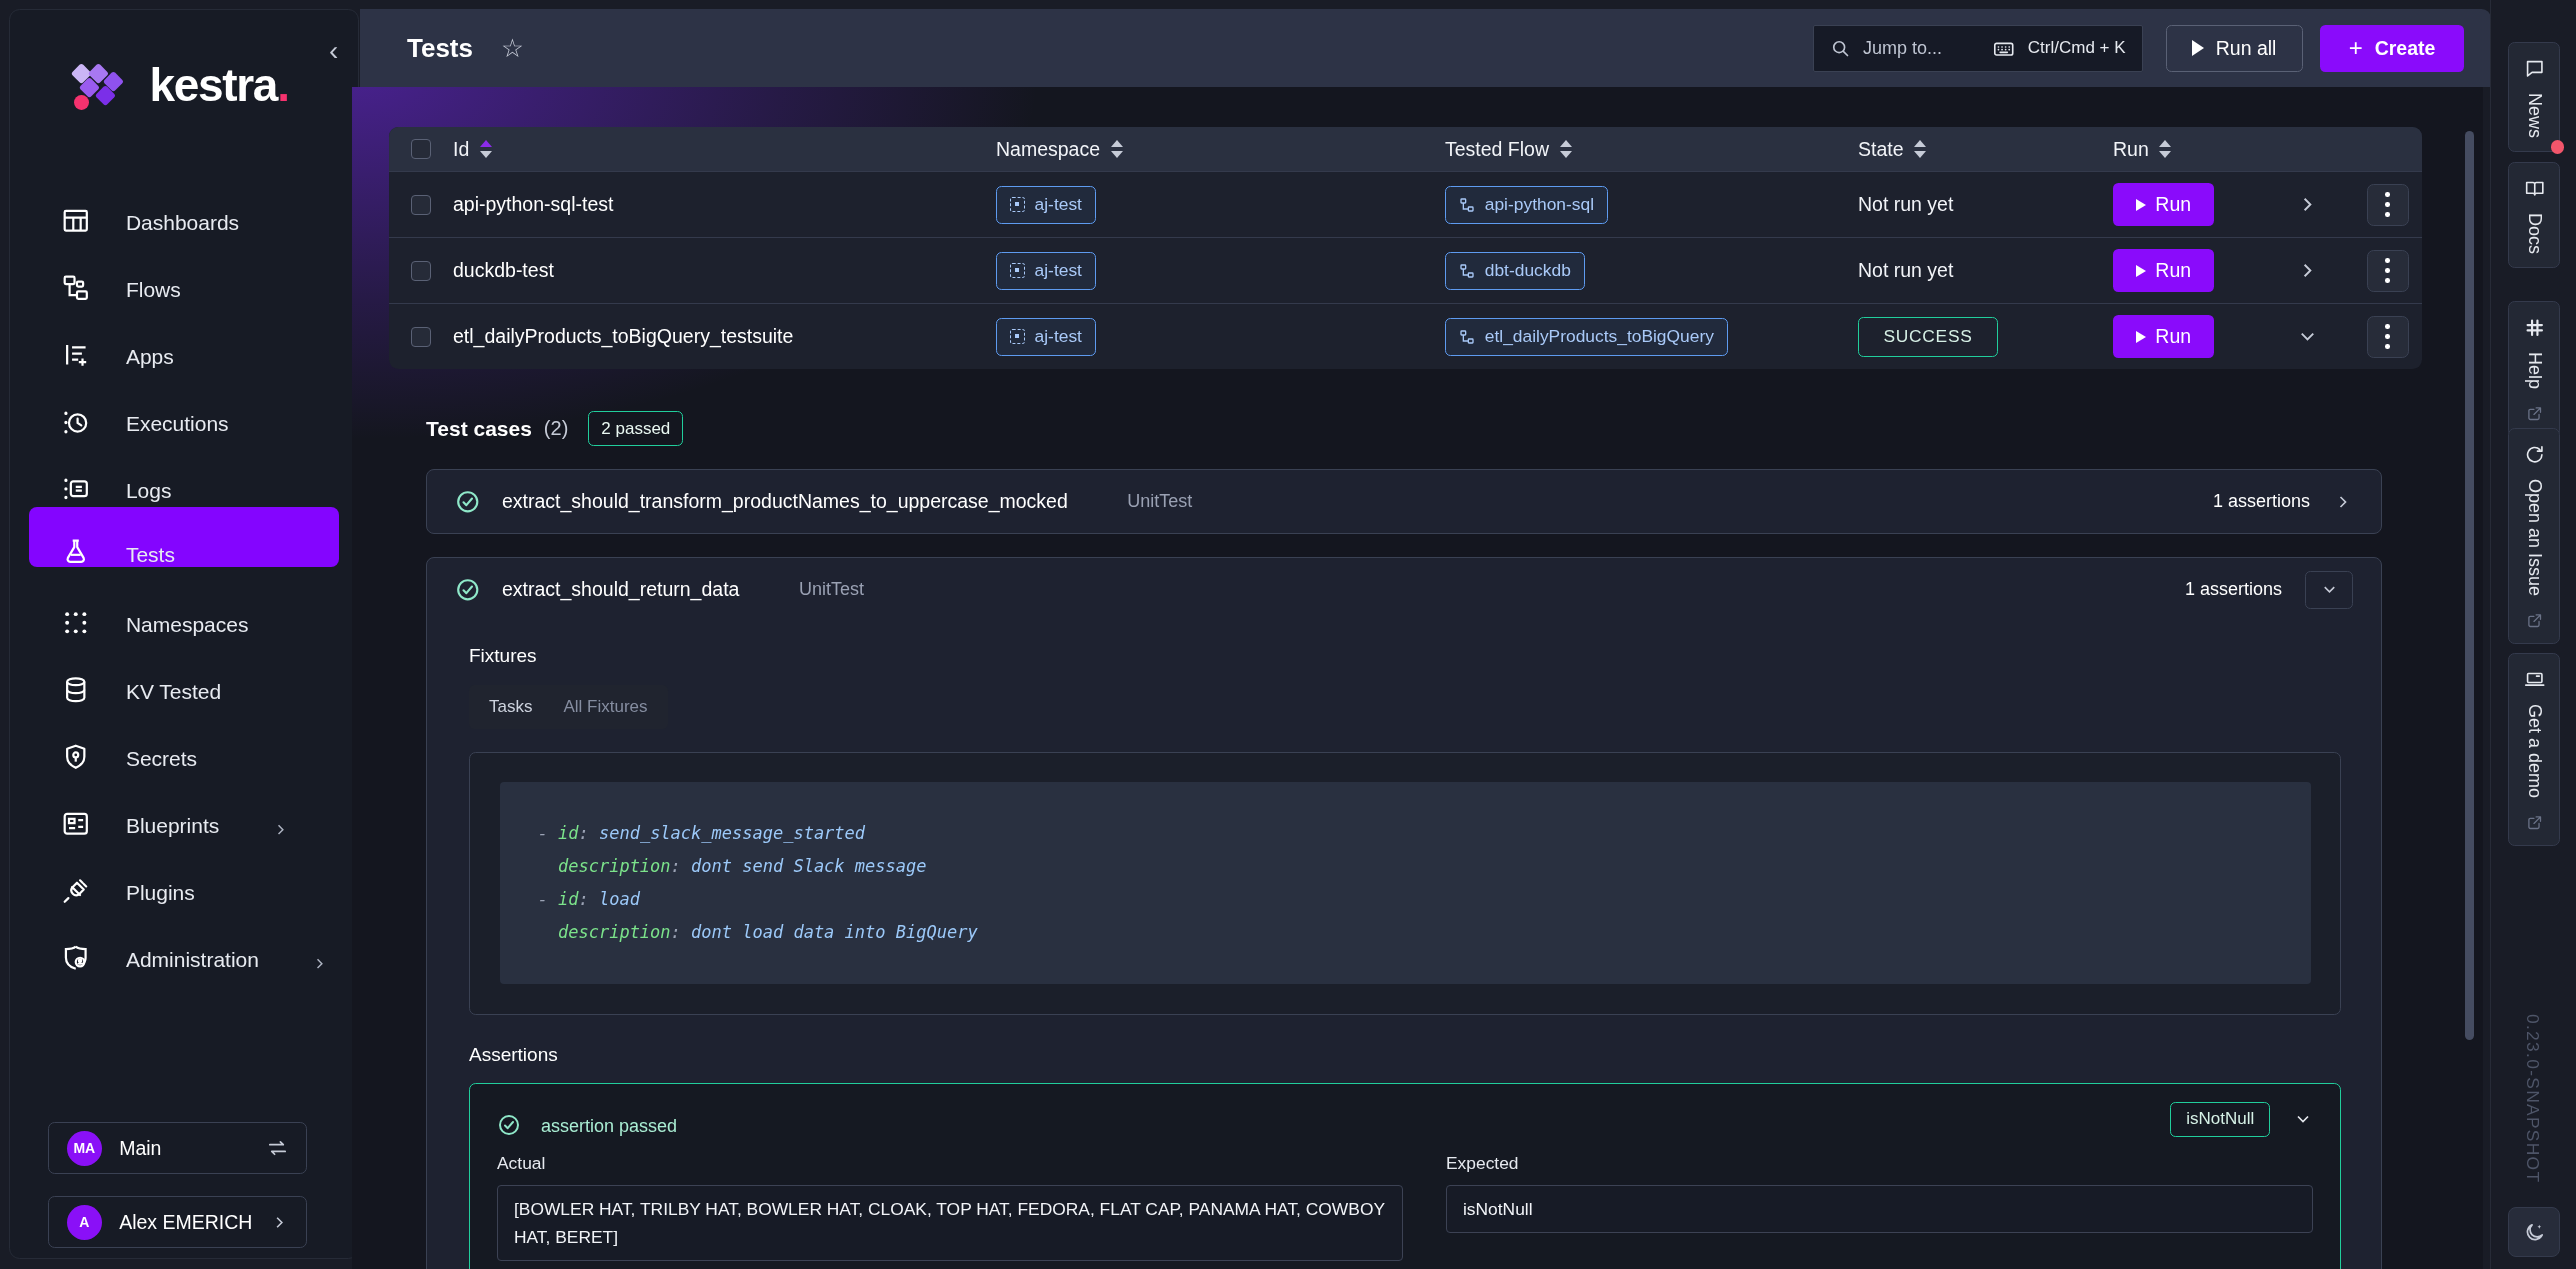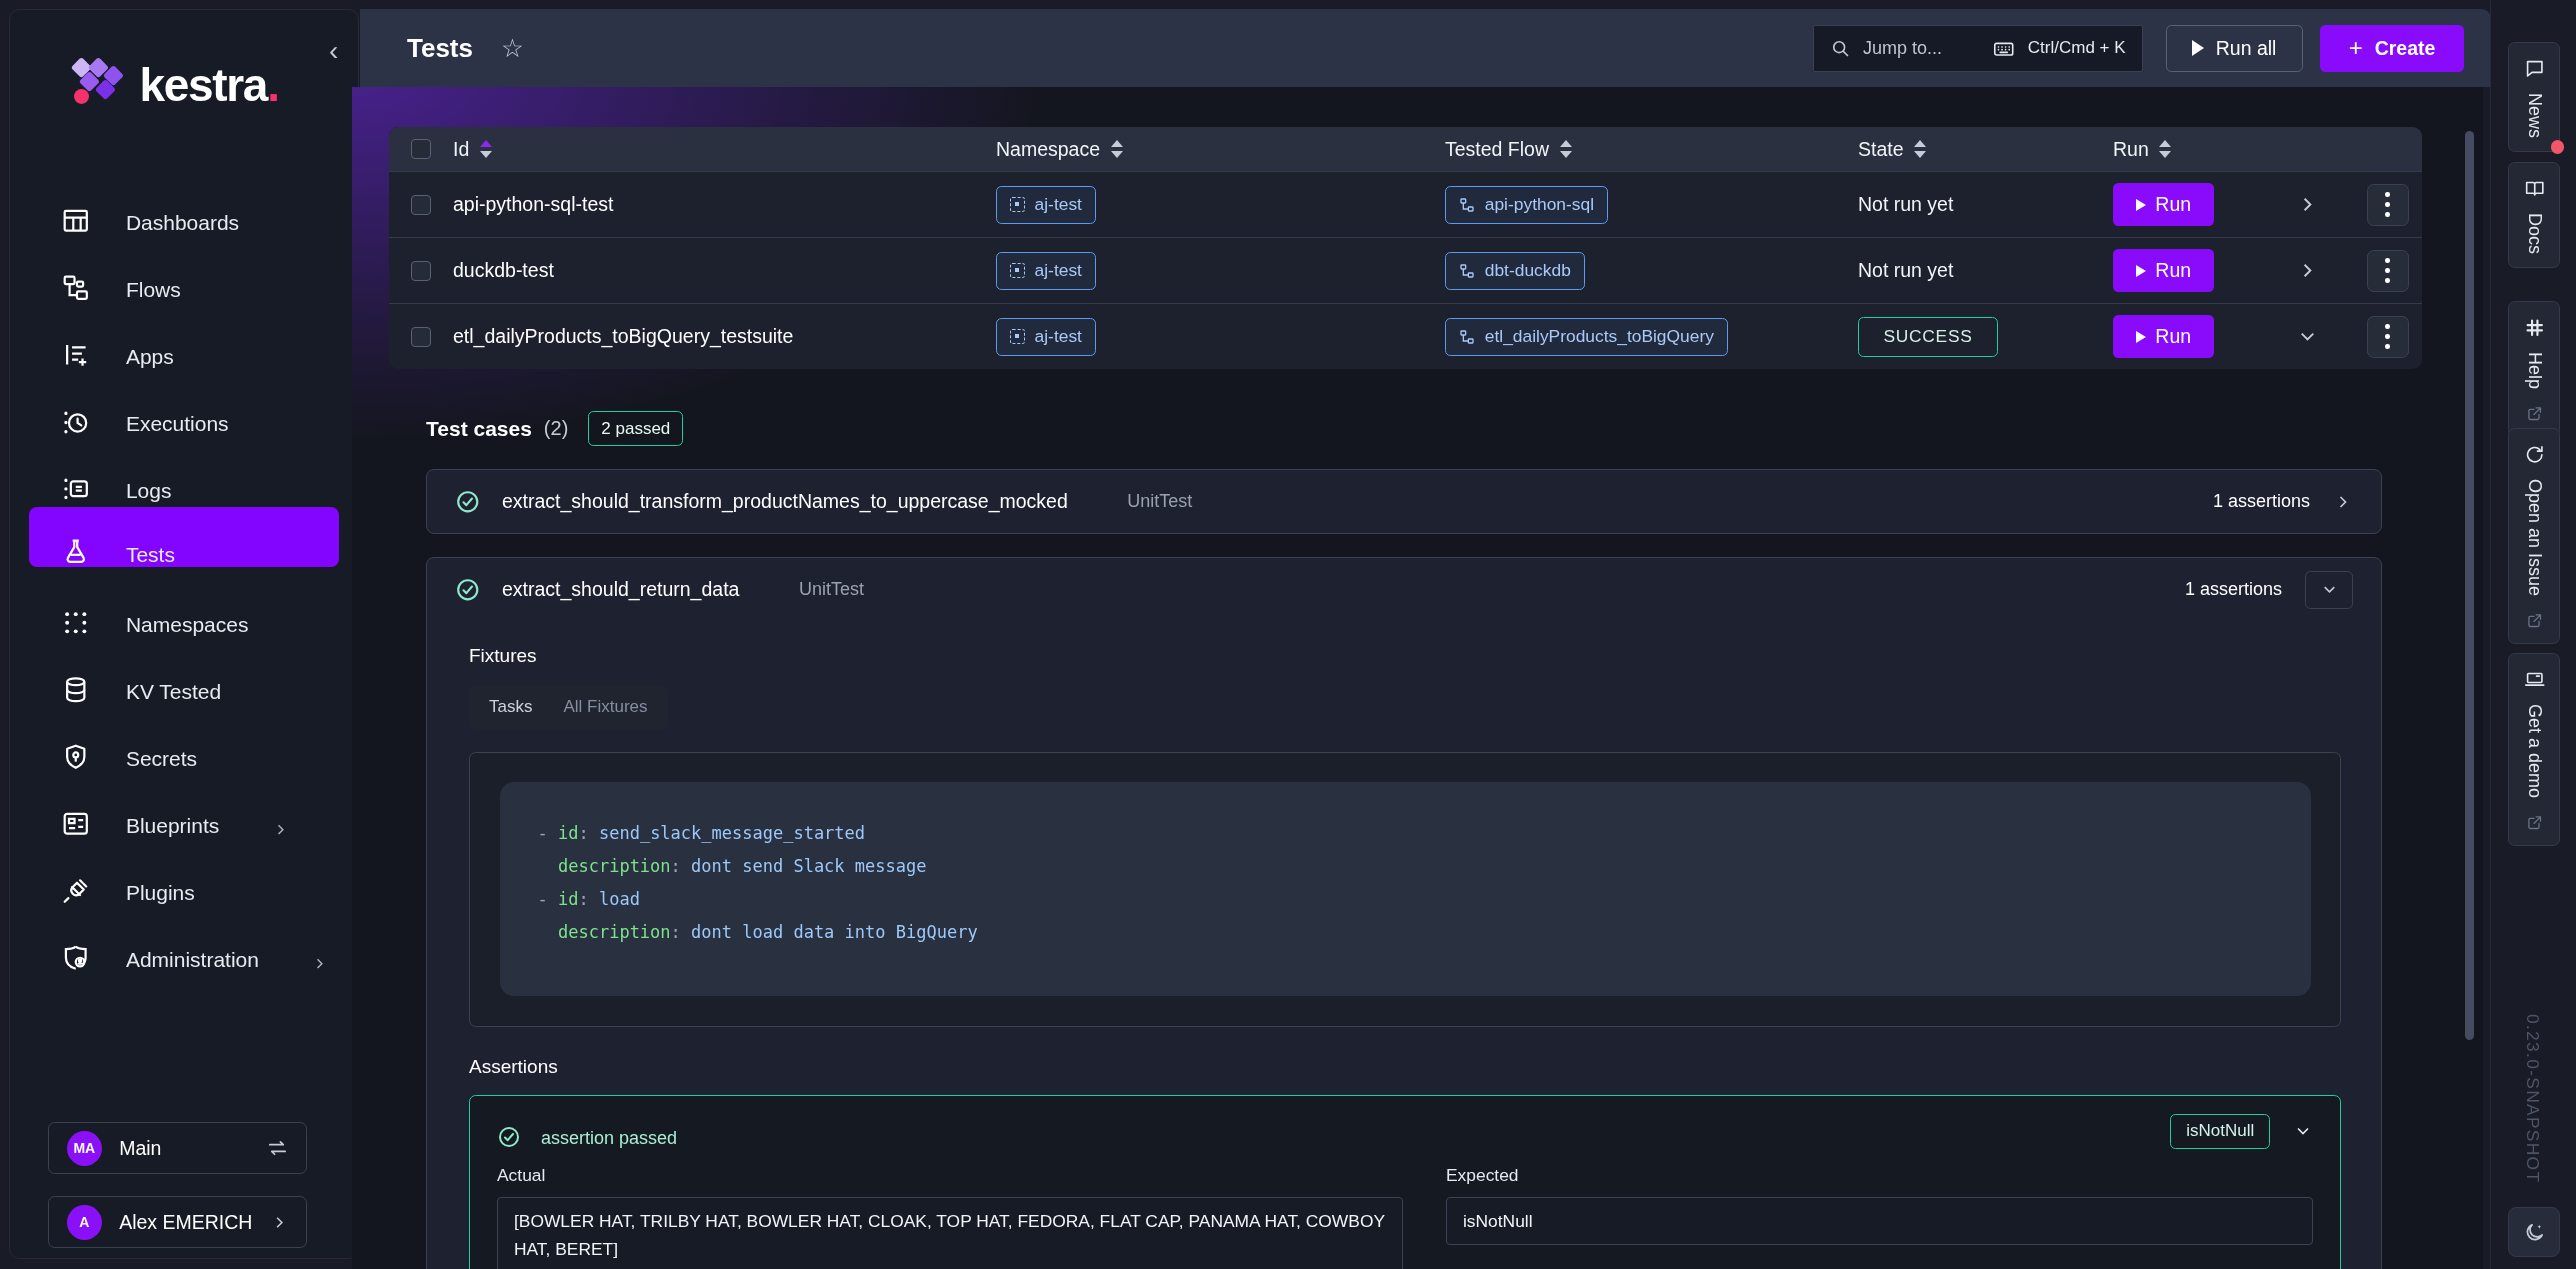--- a/index.html
+++ b/index.html
@@ -5,21 +5,21 @@
   * { margin:0; padding:0; box-sizing:border-box; }
   html,body { background:#191C26; }
   #app { position:relative; width:2576px; height:1269px; background:#191C26;
          font-family:"Liberation Sans", sans-serif; color:#fff; overflow:hidden; }
   svg { display:block; }
 
   
   .sidebar { position:absolute; left:9.4px; top:9.4px; width:350px; height:1250px;
              background:#171B25; border:0.7px solid #262B37; border-radius:10.7px; }
   .collapse-btn { position:absolute; top:27px; right:20px; font-size:28px; color:#C6CBD7; line-height:1; cursor:pointer; }
-  .brand { position:absolute; left:58px; top:48px; display:flex; align-items:flex-start; gap:19px; }
+  .brand { position:absolute; left:58px; top:48px; display:flex; align-items:flex-end; gap:29px; }
   .logo-mark { position:relative; width:52px; height:48px; }
   .logo-mark i { position:absolute; width:14.8px; height:14.8px; transform:rotate(45deg); border-radius:2.7px; }
   .logo-mark .dot { position:absolute; width:14.8px; height:14.8px; border-radius:50%; transform:none; }
   .wordmark { font-size:46px; font-weight:800; letter-spacing:-1.3px; color:#fff; }
   .wordmark b { color:#F5326E; }
   .nav { position:absolute; left:19px; right:19px; top:158px; }
   .nav-item { display:flex; align-items:flex-end; height:67px; padding-left:32px; gap:35px;
               border-radius:8px; font-size:21px; color:#E8EBF1; cursor:pointer; }
   .nav-item.active { background:#8405FF; height:60px; margin:3.4px 0; }
   .nav-item .nico { width:29.5px; height:29.5px; flex:0 0 29.5px; }
@@ -105,21 +105,21 @@
   .mint { color:#8FE8C9; }
 
   .card-body { padding:9.4px 42px 31px 42px; }
   .fx-title { font-size:19px; margin-top:14.8px; }
   .fx-tabs { display:inline-flex; align-items:center; gap:31px; margin-top:17.4px; background:#20242F;
              border-radius:5.4px; padding:12px 20px; }
   .fx-tab { font-size:17px; color:#858DA0; cursor:pointer; }
   .fx-tab.active { color:#CDD3DE; }
   .code-panel { margin-top:23px; width:1872px; border:0.7px solid #3A4153; background:#1B1F2A;
                 border-radius:6.7px; padding:29.5px; }
-  .code-surface { background:#293040; border-radius:14px; padding:35px 27px 47px 38px; min-height:171px; }
+  .code-surface { background:#293040; border-radius:4px; padding:35px 27px 35px 38px; min-height:171px;font-style:italic; }
   .code-line { font-family:"DejaVu Sans Mono", monospace; font-size:17px; line-height:33px; white-space:pre; }
   .c-punct { color:#9BA3B5; }
   .c-key { color:#7CE38B; }
   .c-val { color:#9CC9F9; }
 
   .as-title { font-size:19px; margin-top:29.5px; }
   .assert-panel { margin-top:17.4px; width:1872px; border:1.3px solid #21CE9C; border-radius:6.7px;
                   background:#151922; padding:17.4px 27px 32px 27px; }
   .assert-top { display:flex; align-items:flex-end; gap:20px; }
   .assert-status { font-size:18px; color:#A9EDD3; }

